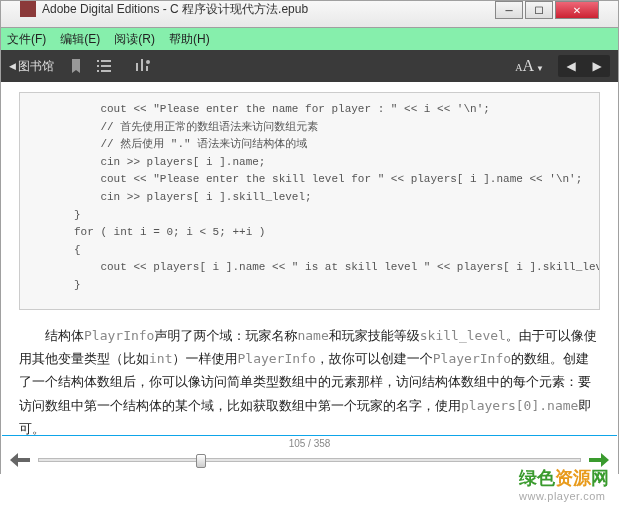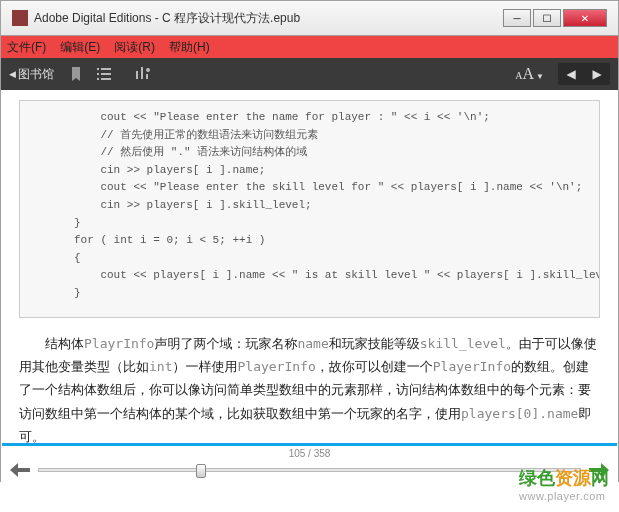--- a/index.html
+++ b/index.html
@@ -1,27 +1,27 @@
 <!DOCTYPE html>
 <html><head>
 <meta charset="utf-8">
 <style>
 * { margin: 0; padding: 0; box-sizing: border-box; }
 body { font-family: "Microsoft YaHei", sans-serif; font-size: 12px; background: #fff; width: 619px; height: 512px; overflow: hidden; position: relative; }
 
 
-.titlebar { height: 36px; background: linear-gradient(#f8f8f8, #e8e8e8); border: 1px solid #a0a0a0; display: flex; align-items: center; padding: 0 11px; }
+.titlebar { height: 28px; background: linear-gradient(#f8f8f8, #e8e8e8); border: 1px solid #a0a0a0; display: flex; align-items: flex-start; padding: 0 19px; }
 .titlebar .app-icon { width: 16px; height: 16px; background: #8b3a3a; margin-right: 6px; }
 .titlebar .title { flex: 1; color: #333; font-size: 12px; }
 .win-buttons { display: flex; }
 .win-btn { width: 28px; height: 18px; margin-left: 2px; border: 1px solid #888; background: linear-gradient(#f5f5f5,#ddd); font-size: 10px; display: flex; align-items: center; justify-content: center; cursor: pointer; }
 .win-btn.close { background: linear-gradient(#e67,#c23); color: #fff; width: 44px; }
 
 
-.menubar { height: 22px; background: #ef4444; border-left: 1px solid #a0a0a0; border-right: 1px solid #a0a0a0; display: flex; align-items: center; padding: 0 6px; font-size: 12px; color: #222; }
+.menubar { height: 22px; background: #86efac; border-left: 1px solid #a0a0a0; border-right: 1px solid #a0a0a0; display: flex; align-items: center; padding: 0 6px; font-size: 12px; color: #222; }
 .menubar span { margin-right: 14px; cursor: pointer; }
 
 
 .toolbar { height: 32px; background: #3a3a3a; border-left: 1px solid #a0a0a0; border-right: 1px solid #a0a0a0; display: flex; align-items: center; padding: 0 8px; color: #ddd; }
 .tb-btn { display: inline-flex; align-items: center; margin-right: 14px; cursor: pointer; font-size: 12px; }
 .tb-btn .tri { font-size: 9px; margin-right: 2px; }
 .tb-icon { width: 16px; height: 16px; display: inline-flex; align-items: center; justify-content: center; margin-right: 12px; cursor: pointer; color: #bbb; }
 .spacer { flex: 1; }
 .font-ctrl { font-family: serif; font-size: 14px; margin-right: 14px; cursor: pointer; }
 .nav-arrows { display: flex; background: #2a2a2a; border-radius: 2px; }
@@ -29,21 +29,21 @@
 
 
 .content { border-left: 1px solid #a0a0a0; border-right: 1px solid #a0a0a0; height: 392px; overflow: hidden; background: #fff; position: relative; }
 .page { padding: 10px 18px; }
 .codebox { border: 1px solid #ccc; background: #f7f7f7; padding: 8px 10px 14px 54px; font-family: Consolas, "Courier New", monospace; font-size: 11px; color: #555; line-height: 1.6; white-space: pre; overflow: hidden; }
 .bodytext { margin-top: 14px; font-size: 13px; line-height: 1.8; color: #222; }
 .bodytext p { margin-bottom: 10px; text-indent: 2em; }
 .mono { font-family: Consolas, monospace; color: #888; }
 
 
-.btmbar { position: absolute; left: 1px; right: 1px; bottom: 1px; height: 38px; background: #fff; border-top: 3px solid #0ea5e9; }
+.btmbar { position: absolute; left: 1px; right: 1px; bottom: 1px; height: 38px; background: #fff; border-top: 1px solid #0ea5e9; }
 .pagenum { text-align: center; font-size: 10px; color: #888; padding-top: 2px; }
 .navrow { display: flex; align-items: center; padding: 0 6px; height: 22px; }
 .big-arrow { width: 24px; height: 18px; cursor: pointer; display: flex; align-items: center; justify-content: center; color: #555; }
 .slider-track { flex: 1; height: 4px; background: #e5e5e5; border: 1px solid #bbb; position: relative; margin: 0 6px; }
 .slider-thumb { position: absolute; top: -5px; width: 10px; height: 14px; background: linear-gradient(#fff,#ccc); border: 1px solid #888; border-radius: 2px; }
 
 
 .watermark { position: absolute; right: 10px; bottom: 10px; text-align: left; pointer-events: none; }
 .watermark .cn { font-size: 18px; font-weight: bold; }
 .watermark .c1 { color: #3a9b2e; } .watermark .c2 { color: #3a9b2e; } .watermark .c3 { color: #e89b1c; } .watermark .c4 { color: #e89b1c; } .watermark .c5 { color: #3a9b2e; }

